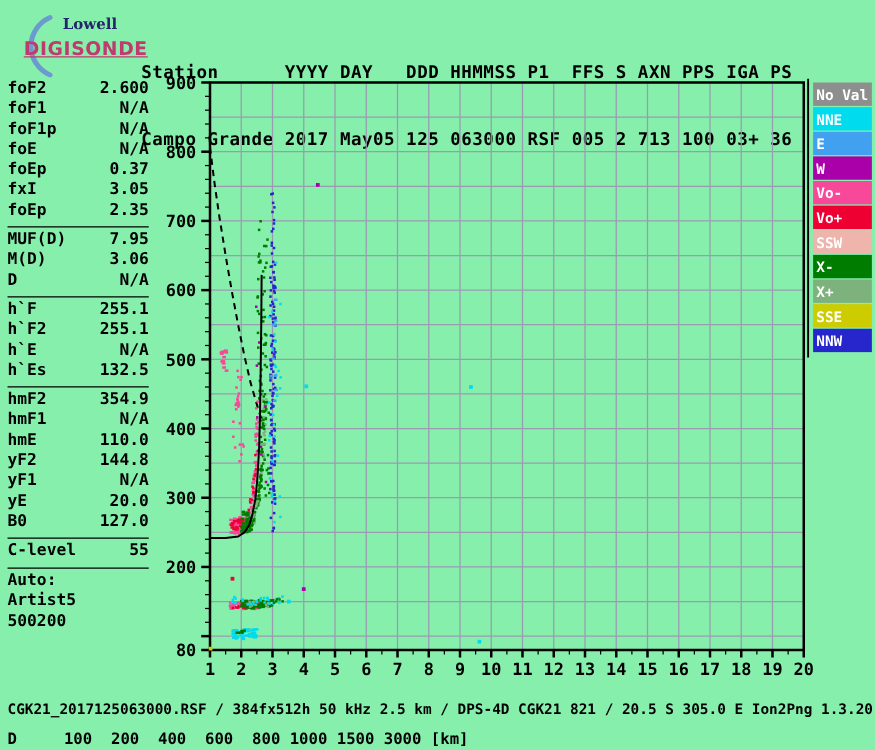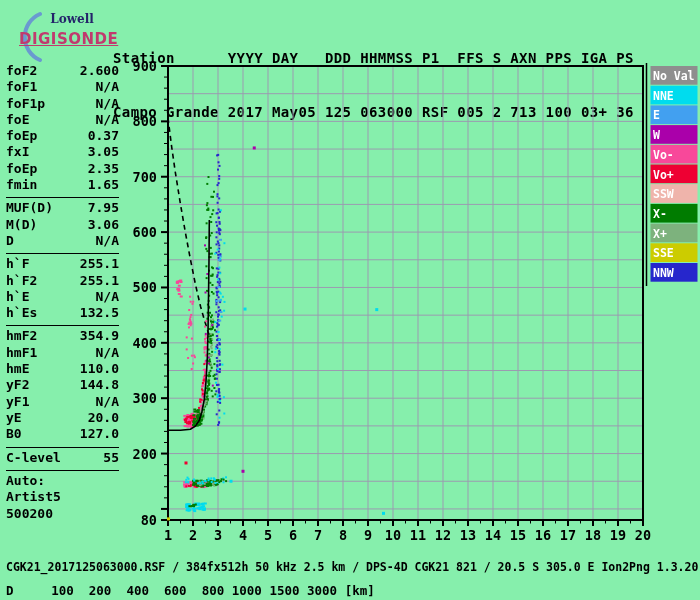--- a/index.html
+++ b/index.html
@@ -45,21 +45,20 @@
   </div>
 
   <div id="params">
       <div class="param-row"><span>foF2</span><span>2.600</span></div>
       <div class="param-row"><span>foF1</span><span>N/A</span></div>
       <div class="param-row"><span>foF1p</span><span>N/A</span></div>
       <div class="param-row"><span>foE</span><span>N/A</span></div>
       <div class="param-row"><span>foEp</span><span>0.37</span></div>
       <div class="param-row"><span>fxI</span><span>3.05</span></div>
       <div class="param-row"><span>foEp</span><span>2.35</span></div>
-      <div class="param-row"><span>fmin</span><span>1.65</span></div>
       <div class="param-divider"></div>
       <div class="param-row"><span>MUF(D)</span><span>7.95</span></div>
       <div class="param-row"><span>M(D)</span><span>3.06</span></div>
       <div class="param-row"><span>D</span><span>N/A</span></div>
       <div class="param-divider"></div>
       <div class="param-row"><span>h`F</span><span>255.1</span></div>
       <div class="param-row"><span>h`F2</span><span>255.1</span></div>
       <div class="param-row"><span>h`E</span><span>N/A</span></div>
       <div class="param-row"><span>h`Es</span><span>132.5</span></div>
       <div class="param-divider"></div>

